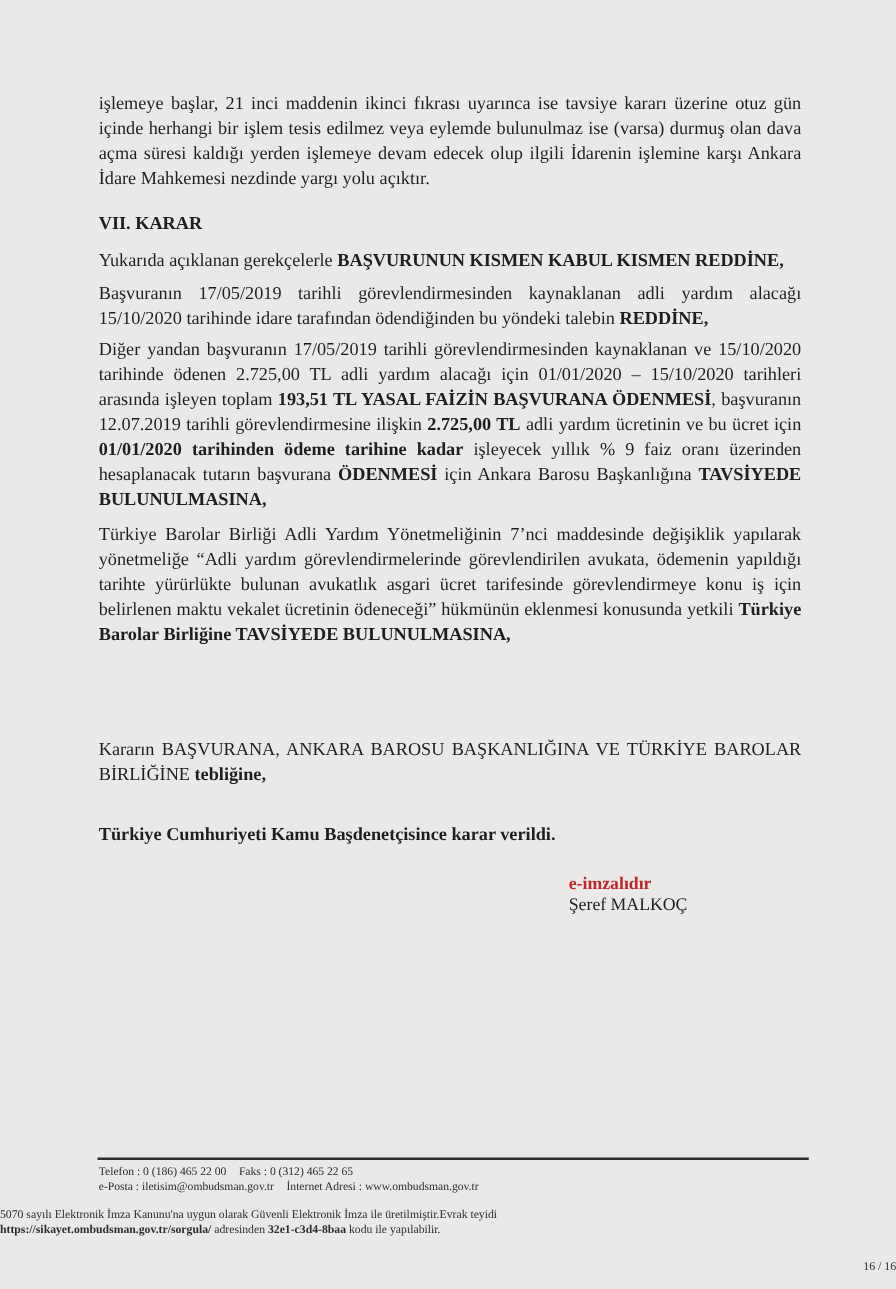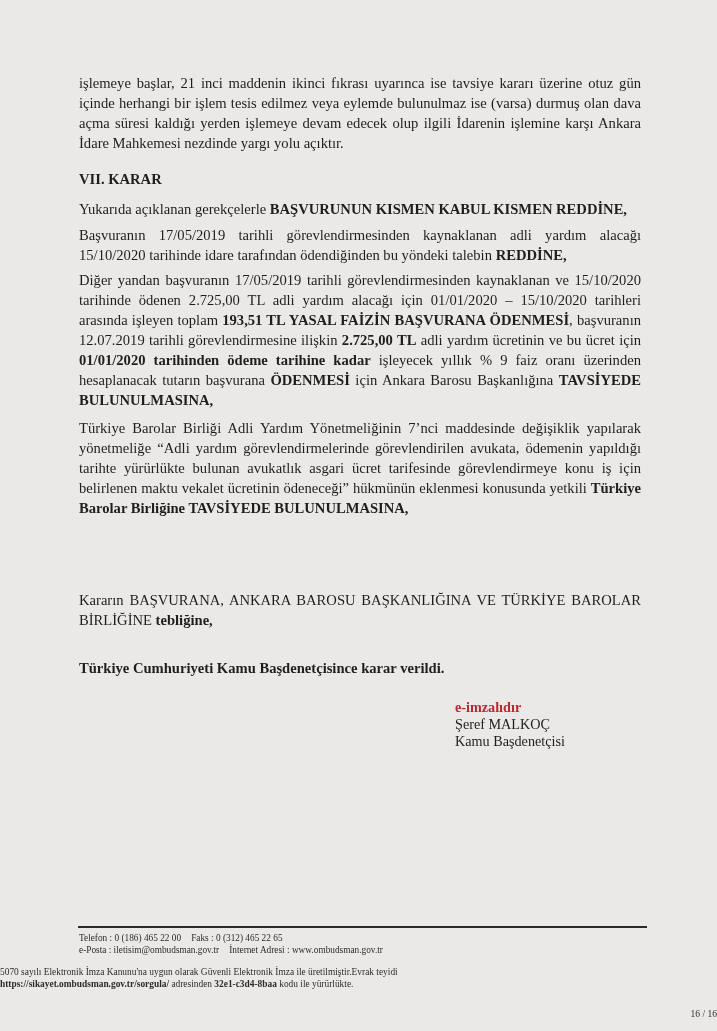--- a/index.html
+++ b/index.html
@@ -57,35 +57,34 @@
   <p class="body-text" style="top:199px;"><span>Yukarıda açıklanan gerekçelerle </span><b>BAŞVURUNUN KISMEN KABUL KISMEN REDDİNE,</b></p>
   <p class="body-text" style="top:225px;"><span>Başvuranın 17/05/2019 tarihli görevlendirmesinden kaynaklanan adli yardım alacağı 15/10/2020 tarihinde idare tarafından ödendiğinden bu yöndeki talebin </span><b>REDDİNE,</b></p>
   <p class="body-text" style="top:270px;"><span>Diğer yandan başvuranın 17/05/2019 tarihli görevlendirmesinden kaynaklanan ve 15/10/2020 tarihinde ödenen 2.725,00 TL adli yardım alacağı için 01/01/2020 – 15/10/2020 tarihleri arasında işleyen toplam </span><b>193,51 TL YASAL FAİZİN BAŞVURANA ÖDENMESİ</b><span>, başvuranın 12.07.2019 tarihli görevlendirmesine ilişkin </span><b>2.725,00 TL</b><span> adli yardım ücretinin ve bu ücret için </span><b>01/01/2020 tarihinden ödeme tarihine kadar</b><span> işleyecek yıllık % 9 faiz oranı üzerinden hesaplanacak tutarın başvurana </span><b>ÖDENMESİ</b><span> için Ankara Barosu Başkanlığına </span><b>TAVSİYEDE BULUNULMASINA,</b></p>
   <p class="body-text" style="top:418px;"><span>Türkiye Barolar Birliği Adli Yardım Yönetmeliğinin 7’nci maddesinde değişiklik yapılarak yönetmeliğe “Adli yardım görevlendirmelerinde görevlendirilen avukata, ödemenin yapıldığı tarihte yürürlükte bulunan avukatlık asgari ücret tarifesinde görevlendirmeye konu iş için belirlenen maktu vekalet ücretinin ödeneceği” hükmünün eklenmesi konusunda yetkili </span><b>Türkiye Barolar Birliğine TAVSİYEDE BULUNULMASINA,</b></p>
   <p class="body-text" style="top:590px;"><span>Kararın BAŞVURANA, ANKARA BAROSU BAŞKANLIĞINA VE TÜRKİYE BAROLAR BİRLİĞİNE </span><b>tebliğine,</b></p>
   <p class="body-text" style="top:617px;margin-top:41px;"><b>Türkiye Cumhuriyeti Kamu Başdenetçisince karar verildi.</b></p>
 
   <div class="sig">
     <div class="esign">e-imzalıdır</div>
     <div>Şeref MALKOÇ</div>
-    <div>Kamu Başdenetçisi</div>
   </div>
 
   <div class="rule"></div>
 
   <div class="footer-addr">
     <div>
       <span>Telefon : 0 (186) 465 22 00</span><span class="gap"></span><span>Faks : 0 (312) 465 22 65</span>
     </div>
     <div>
       <span>e-Posta : iletisim@ombudsman.gov.tr</span><span class="gap"></span><span>İnternet Adresi : www.ombudsman.gov.tr</span>
     </div>
   </div>
 
   <div class="footer-note">
     <div>5070 sayılı Elektronik İmza Kanunu'na uygun olarak Güvenli Elektronik İmza ile üretilmiştir.Evrak teyidi</div>
     <div>
-      <b>https://sikayet.ombudsman.gov.tr/sorgula/</b><span> adresinden </span><b>32e1-c3d4-8baa</b><span> kodu ile yürürlükte.</span>
+      <b>https://sikayet.ombudsman.gov.tr/sorgula/</b><span> adresinden </span><b>32e1-c3d4-8baa</b><span> kodu ile yapılabilir.</span>
     </div>
   </div>
 
   <div class="page-no">16 / 16</div>
 </div>
 
 </body></html>

